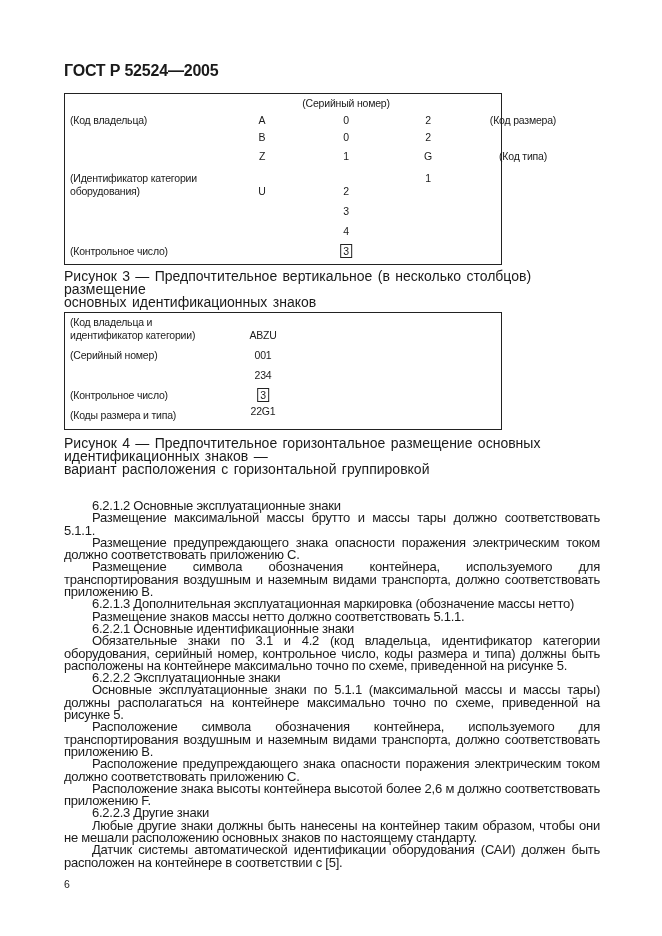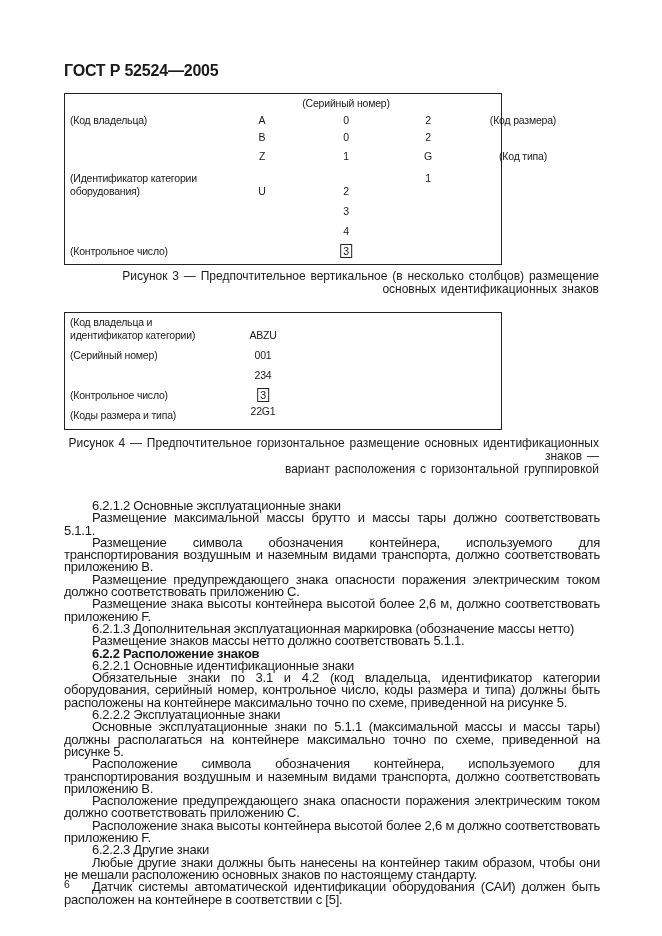--- a/index.html
+++ b/index.html
@@ -42,22 +42,22 @@
     .center { transform: translateX(-50%); }
     .boxed {
       border: 1px solid #222;
       padding: 0 2px;
       line-height: 12px;
     }
     .caption {
       position: absolute;
       left: 64px;
       width: 535px;
-      text-align: right;
-      font-size: 12px;
+      text-align: left;
+      font-size: 14px;
       line-height: 13px;
       word-spacing: 1.5px;
     }
     .body-text {
       position: absolute;
       left: 64px;
       top: 474px;
       width: 536px;
       font-size: 13px;
       line-height: 12.3px;
@@ -134,26 +134,24 @@
 </div>
 
 <div class="caption" style="top:437px;">
   <div>Рисунок 4 — Предпочтительное горизонтальное размещение основных идентификационных знаков —</div>
   <div>вариант расположения с горизонтальной группировкой</div>
 </div>
 
 <div class="body-text">
   <p>6.2.1.2 Основные эксплуатационные знаки</p>
   <p>Размещение максимальной массы брутто и массы тары должно соответствовать 5.1.1.</p>
+  <p>Размещение предупреждающего знака опасности поражения электрическим током должно соответствовать приложению С.</p>
   <p>Размещение символа обозначения контейнера, используемого для транспортирования воздушным и наземным видами транспорта, должно соответствовать приложению В.</p>
-  <p>Размещение предупреждающего знака опасности поражения электрическим током должно соответствовать приложению С.</p>
-  <p>Размещение знака высоты контейнера высотой более 2,6 м, должно соответствовать приложению F.</p>
   <p>6.2.1.3 Дополнительная эксплуатационная маркировка (обозначение массы нетто)</p>
   <p>Размещение знаков массы нетто должно соответствовать 5.1.1.</p>
-  <p class="bold">6.2.2 Расположение знаков</p>
   <p>6.2.2.1 Основные идентификационные знаки</p>
   <p>Обязательные знаки по 3.1 и 4.2 (код владельца, идентификатор категории оборудования, серийный номер, контрольное число, коды размера и типа) должны быть расположены на контейнере максимально точно по схеме, приведенной на рисунке 5.</p>
   <p>6.2.2.2 Эксплуатационные знаки</p>
   <p>Основные эксплуатационные знаки по 5.1.1 (максимальной массы и массы тары) должны располагаться на контейнере максимально точно по схеме, приведенной на рисунке 5.</p>
   <p>Расположение символа обозначения контейнера, используемого для транспортирования воздушным и наземным видами транспорта, должно соответствовать приложению В.</p>
   <p>Расположение предупреждающего знака опасности поражения электрическим током должно соответствовать приложению С.</p>
   <p>Расположение знака высоты контейнера высотой более 2,6 м должно соответствовать приложению F.</p>
   <p>6.2.2.3 Другие знаки</p>
   <p>Любые другие знаки должны быть нанесены на контейнер таким образом, чтобы они не мешали расположению основных знаков по настоящему стандарту.</p>
   <p>Датчик системы автоматической идентификации оборудования (САИ) должен быть расположен на контейнере в соответствии с [5].</p>

